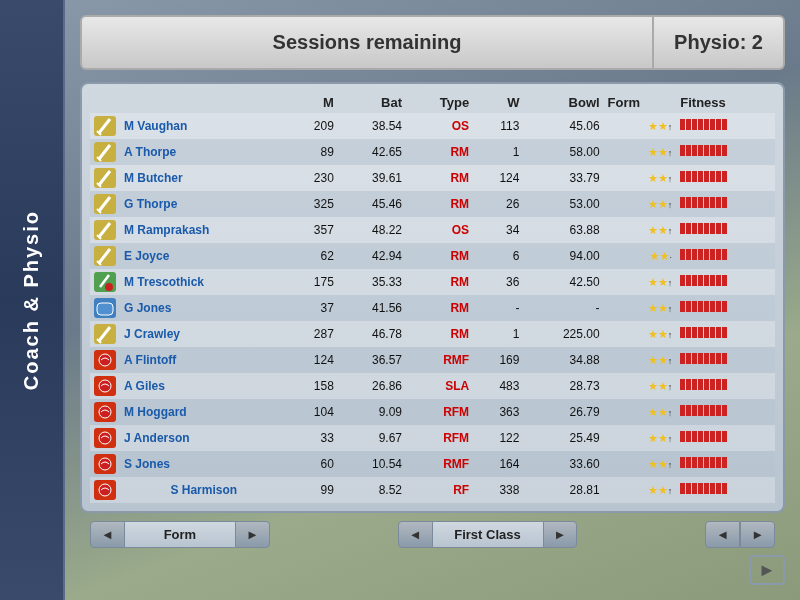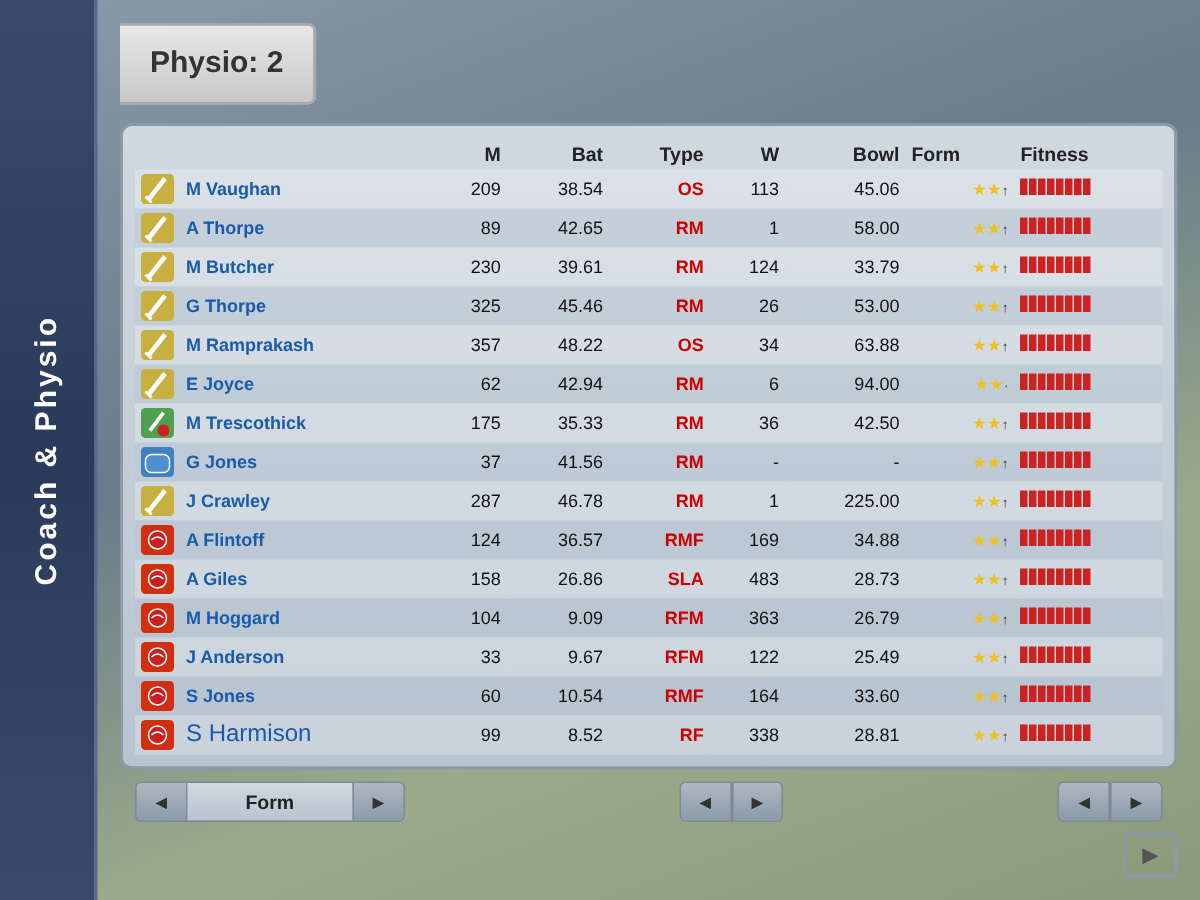--- a/index.html
+++ b/index.html
@@ -212,20 +212,21 @@
 
 <div class="bg"></div>
 
 <div class="sidebar">
   <span class="sidebar-title">Coach &amp; Physio</span>
 </div>
 
 <div class="main">
 
   <div class="header-bar">
+    <div class="header-sessions">Sessions remaining</div>
     <div class="header-physio">Physio: 2</div>
   </div>
 
   <div class="table-container">
     <table class="data-table">
       <thead>
         <tr>
           <th></th>
           <th style="text-align:left"></th>
           <th>M</th>
@@ -557,21 +558,21 @@
                 <span style="display: inline-block; width: 5px; height: 11px; background: rgb(204, 34, 34);"></span>
                 <span style="display: inline-block; width: 5px; height: 11px; background: rgb(204, 34, 34);"></span>
                 <span style="display: inline-block; width: 5px; height: 11px; background: rgb(204, 34, 34);"></span>
               </div></td>
           </tr>
           <tr style="background: rgba(255, 255, 255, 0.25);">
             <td style="text-align: center;"><div style="width: 22px; height: 20px; background: rgb(208, 48, 16); display: inline-block; border-radius: 3px; vertical-align: middle; position: relative; overflow: hidden;"><svg width="22" height="20" style="position: absolute; top: 0px; left: 0px;">
                   <circle cx="11" cy="10" r="6" fill="#cc2020" stroke="white" stroke-width="1"></circle>
                   <path d="M7,10 Q11,6 15,10" stroke="white" fill="none" stroke-width="1"></path>
                 </svg></div></td>
-            <td style="text-align: left; font-weight: normal; color: rgb(26, 90, 170); font-size: 16px;">S Harmison</td>
+            <td style="text-align: center; font-weight: bold; color: rgb(26, 90, 170); font-size: 12px;">S Harmison</td>
             <td>99</td>
             <td>8.52</td>
             <td style="color: rgb(204, 0, 0); font-weight: bold;">RF</td>
             <td>338</td>
             <td>28.81</td>
             <td style="text-align: right;"><span style="color: rgb(240, 192, 32); font-size: 11px;">★★</span><span style="color: rgb(51, 51, 51); font-size: 9px;">↑</span></td>
             <td style="text-align: left;"><div style="display: inline-flex; gap: 1px; align-items: center;">
                 <span style="display: inline-block; width: 5px; height: 11px; background: rgb(204, 34, 34);"></span>
                 <span style="display: inline-block; width: 5px; height: 11px; background: rgb(204, 34, 34);"></span>
                 <span style="display: inline-block; width: 5px; height: 11px; background: rgb(204, 34, 34);"></span>
@@ -587,20 +588,21 @@
   </div>
 
   <div class="bottom-nav">
     <div class="nav-group">
       <button class="nav-btn left">◄</button>
       <div class="nav-label">Form</div>
       <button class="nav-btn right">►</button>
     </div>
     <div class="nav-group">
       <button class="nav-btn left">◄</button>
+      <div class="nav-label">First Class</div>
       <button class="nav-btn right">►</button>
     </div>
     <div class="nav-group">
       <button class="nav-btn left">◄</button>
       <button class="nav-btn right">►</button>
     </div>
   </div>
 </div>
 
 <div class="arrow-right">►</div>

